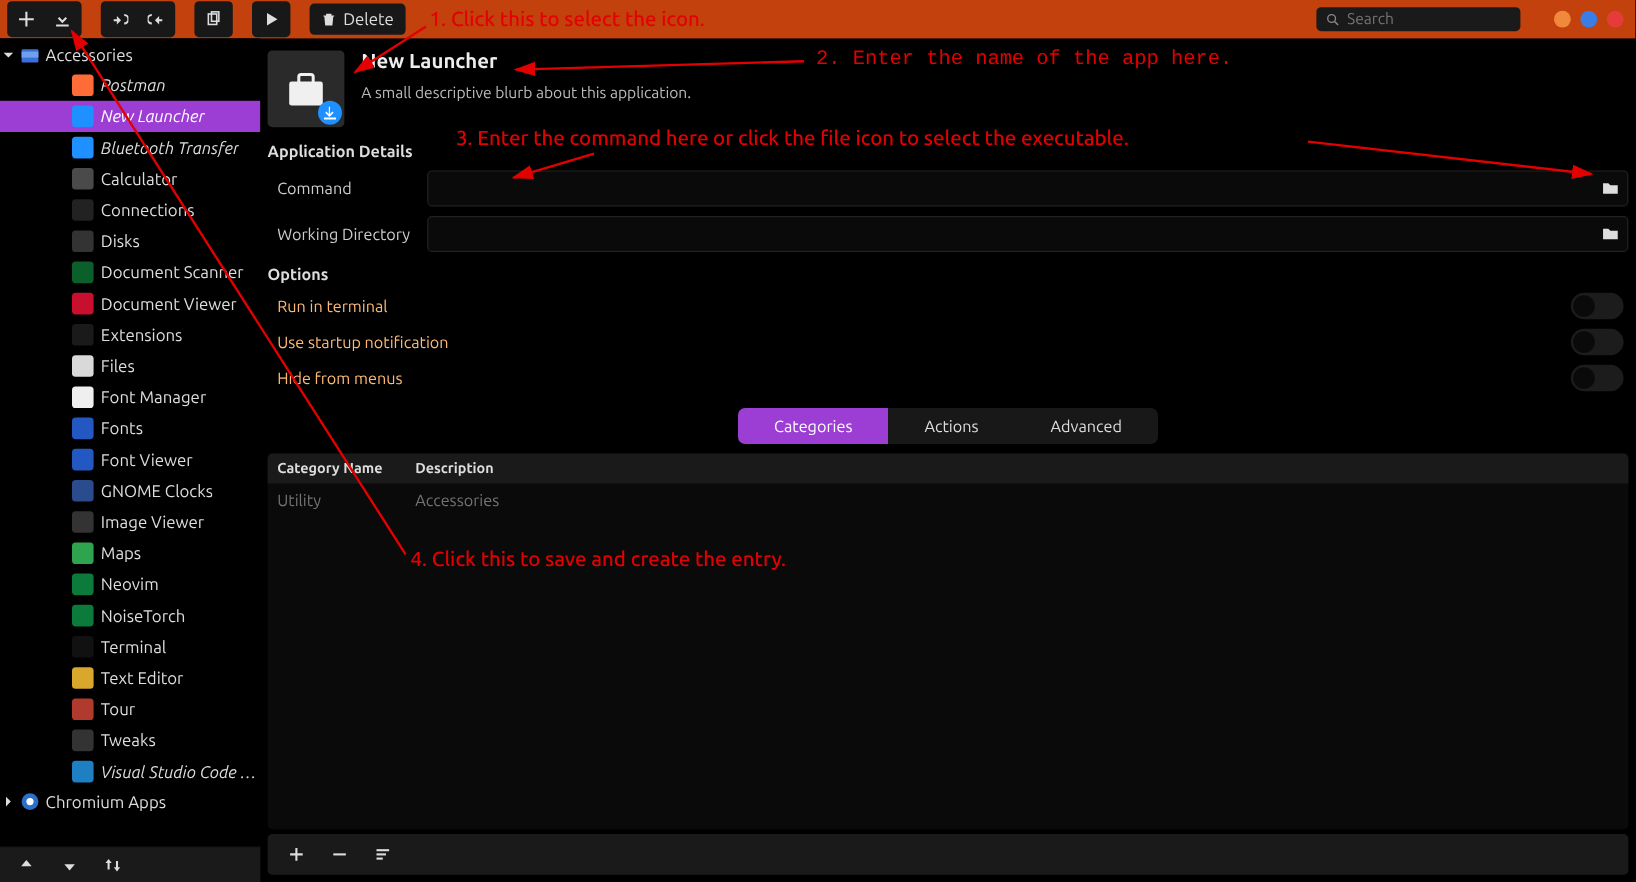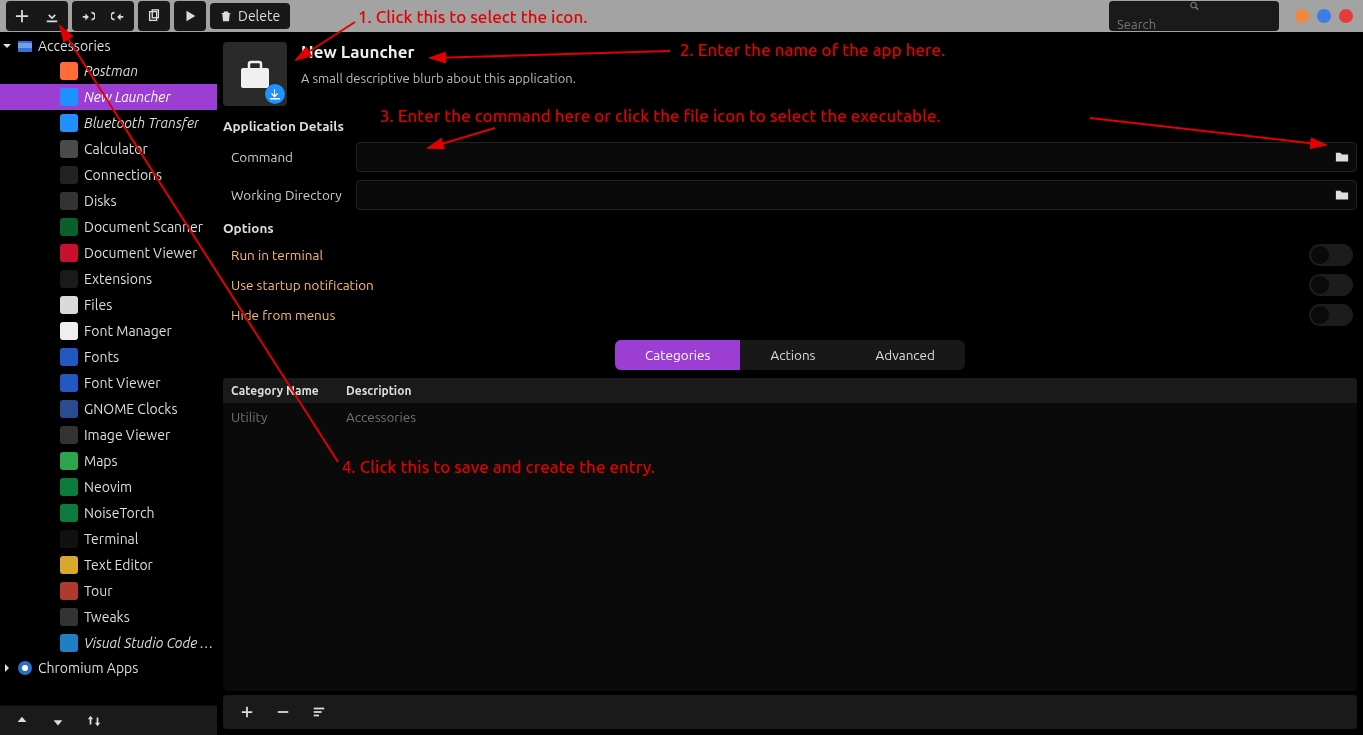--- a/index.html
+++ b/index.html
@@ -1,36 +1,36 @@
 <!DOCTYPE html>
 <html><head>
 <meta charset="utf-8">
 <style>
 * { box-sizing: border-box; margin: 0; padding: 0; font-family: "Ubuntu", "Segoe UI", Arial, sans-serif; }
 html, body { width: 1363px; height: 735px; background: #000; color: #ddd; overflow: hidden; font-size: 14px; }
 
 
 .toolbar {
-  height: 32px; background: #a3a3a3; display: flex; align-items: center;
-  padding: 0 6px; gap: 4px; position: relative;
+  height: 32px; background: #c2410c; display: flex; align-items: center;
+  padding: 0 6px; gap: 16px; position: relative;
 }
 .tb-group { display: flex; align-items: center; gap: 2px; background: #181818; border-radius: 4px; padding: 2px; }
 .tb-btn {
   width: 28px; height: 26px; display: flex; align-items: center; justify-content: center;
   border-radius: 4px; cursor: pointer; color: #ddd; background: transparent;
 }
 .tb-btn svg { width: 14px; height: 14px; fill: #ddd; }
 .tb-delete {
   display: flex; align-items: center; gap: 6px; height: 26px; padding: 0 10px;
   background: #181818; border-radius: 4px; cursor: pointer; color: #ddd;
 }
 .tb-delete svg { width: 12px; height: 12px; fill: #ddd; }
 .search-wrap {
-  margin-left: auto; background: #1a1a1a; border-radius: 4px; height: 30px;
-  display: flex; align-items: center; padding: 0 8px; width: 170px; gap: 6px; flex-direction: column;
+  margin-left: auto; background: #1a1a1a; border-radius: 4px; height: 20px;
+  display: flex; align-items: center; padding: 0 8px; width: 170px; gap: 6px;
 }
 .search-wrap input {
   background: transparent; border: none; outline: none; color: #ccc; font-size: 13px; width: 100%;
 }
 .search-wrap svg { width: 13px; height: 13px; fill: #888; }
 .window-dots { display: flex; gap: 8px; margin-left: 12px; margin-right: 4px; }
 .dot { width: 14px; height: 14px; border-radius: 50%; }
 .dot.o { background: #f0893c; }
 .dot.b { background: #3b7de6; }
 .dot.r { background: #e63b3b; }
@@ -446,16 +446,16 @@
 
     <line x1="670" y1="51" x2="430" y2="58" marker-end="url(#arrow)"></line>
 
     <line x1="495" y1="128" x2="428" y2="148" marker-end="url(#arrow)"></line>
 
     <line x1="1090" y1="118" x2="1326" y2="145" marker-end="url(#arrow)"></line>
 
     <line x1="338" y1="462" x2="60" y2="26" marker-end="url(#arrow)"></line>
   </svg>
   <div class="ann-text" style="left:358px; top:7px;">1. Click this to select the icon.</div>
-  <div class="ann-text" style="left:680px; top:40px;">2. Enter the name of the app here.</div>
+  <div class="ann-text" style="left:680px; top:40px;font-family:Liberation Mono, monospace;">2. Enter the name of the app here.</div>
   <div class="ann-text" style="left:380px; top:106px;">3. Enter the command here or click the file icon to select the executable.</div>
   <div class="ann-text" style="left:342px; top:457px;">4. Click this to save and create the entry.</div>
 </div>
 
 </body></html>

